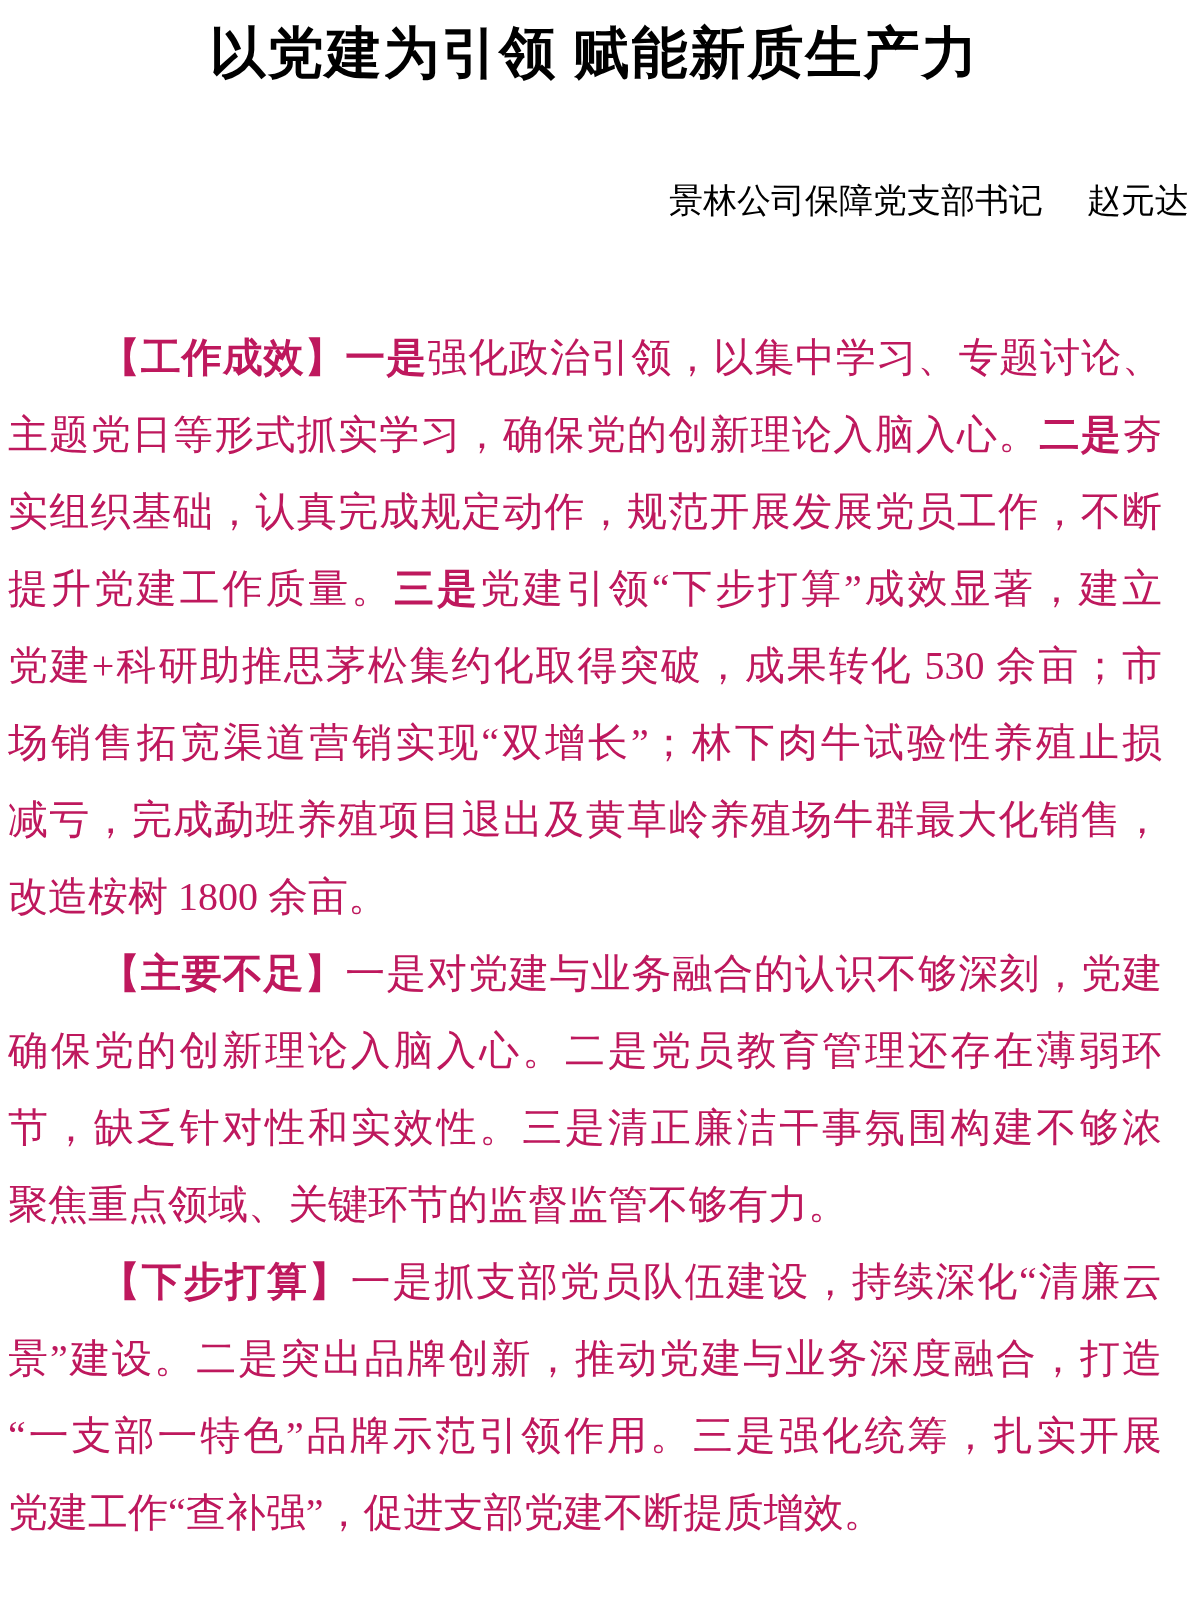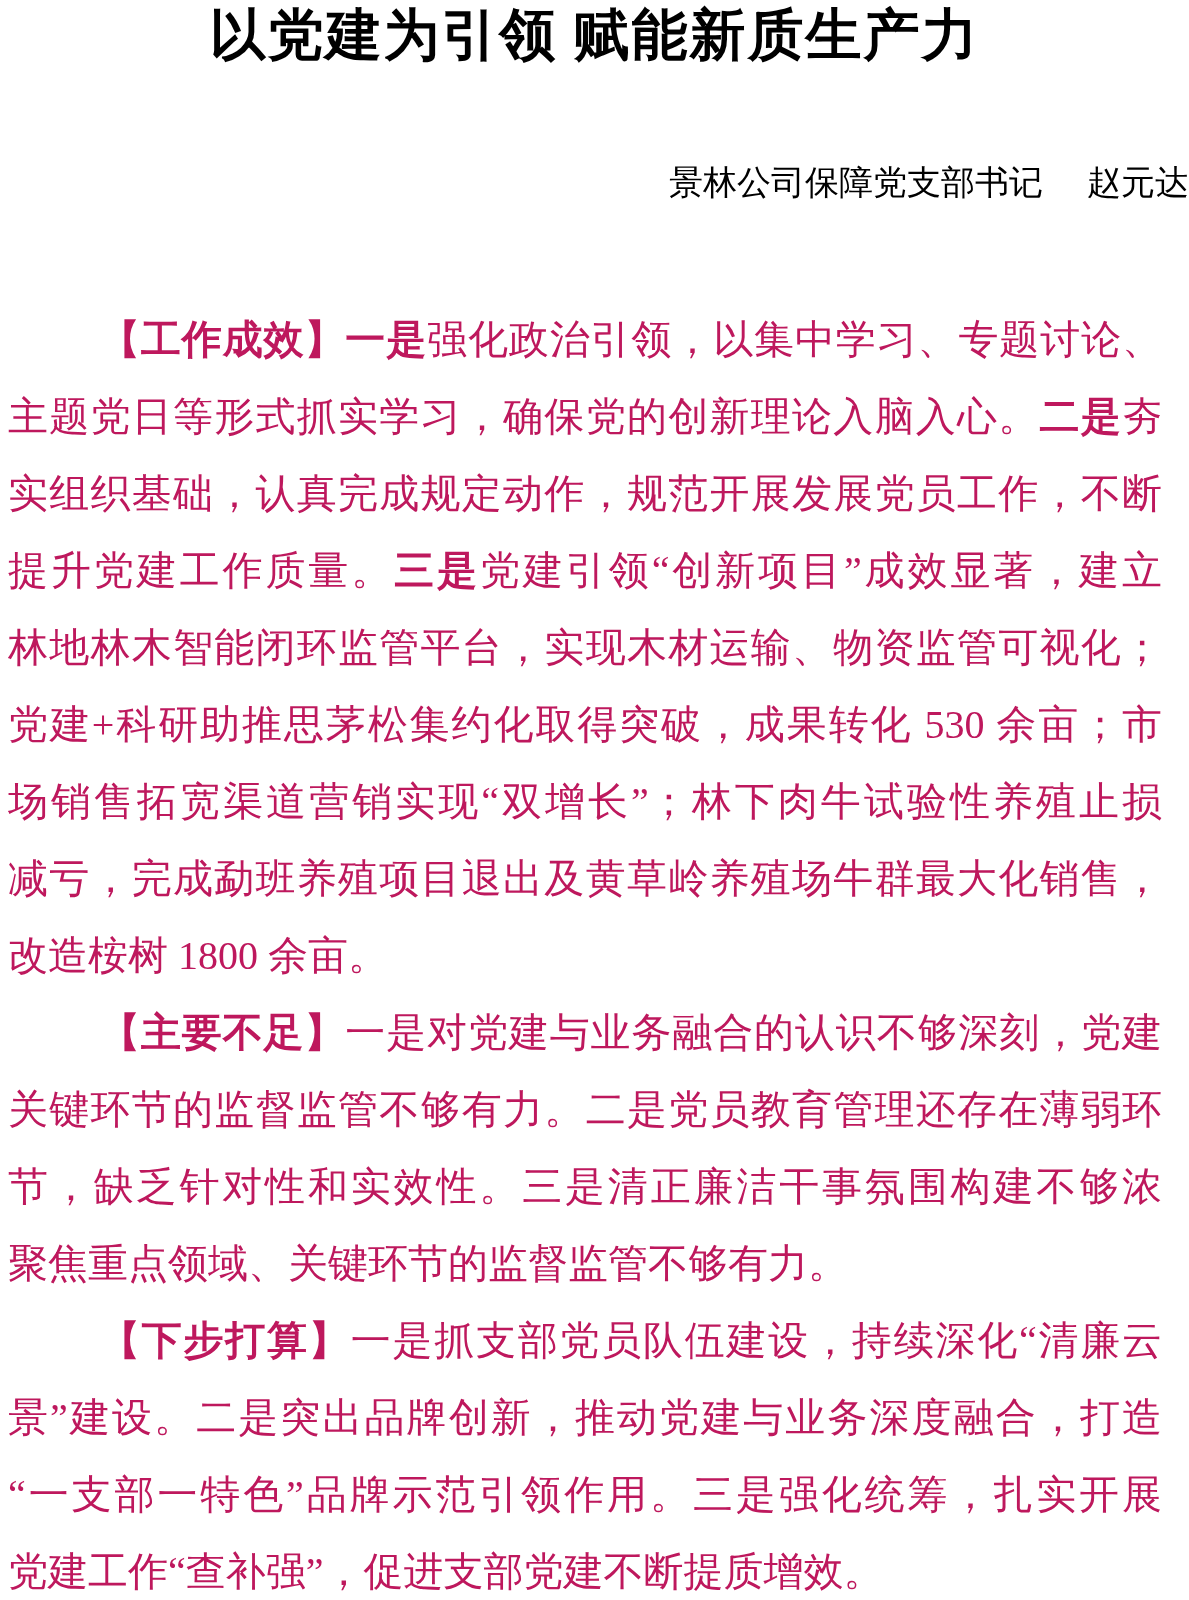--- a/index.html
+++ b/index.html
@@ -12,21 +12,21 @@
     height: 1600px;
     overflow: hidden;
     position: relative;
     color: #000000;
   }
   .doc {
     width: 100%;
     height: 100%;
   }
   .title {
-    margin-top: 0;
+    margin-top: 18px;
     text-align: center;
     font-family: "Liberation Serif", serif;
     font-weight: 700;
     font-size: 56px;
     line-height: 70px;
     letter-spacing: 2px;
     color: #000000;
   }
   .byline {
     margin-top: 88px;
@@ -73,28 +73,27 @@
   <div class="title">以党建为引领 赋能新质生产力</div>
 
   <div class="byline">
     <span class="role">景林公司保障党支部书记</span><span class="name">赵元达</span>
   </div>
 
   <div class="content">
       <div class="line firstline"><span class="run-bold">【工作成效】</span><span class="run-bold">一是</span><span>强化政治引领，以集中学习、专题讨论、</span></div>
       <div class="line"><span>主题党日等形式抓实学习，确保党的创新理论入脑入心。</span><span class="run-bold">二是</span><span>夯</span></div>
       <div class="line"><span>实组织基础，认真完成规定动作，规范开展发展党员工作，不断</span></div>
-      <div class="line"><span>提升党建工作质量。</span><span class="run-bold">三是</span><span>党建引领“创新项目”成效显著，建立</span></div>
-      <div class="line"><span>林地林木智能闭环监管平台，实现木材运输、物资监管可视化；</span></div>
+      <div class="line"><span>提升党建工作质量。</span><span class="run-bold">三是</span><span>党建引领“下步打算”成效显著，建立</span></div>
       <div class="line"><span>党建+科研助推思茅松集约化取得突破，成果转化 530 余亩；市</span></div>
       <div class="line"><span>场销售拓宽渠道营销实现“双增长”；林下肉牛试验性养殖止损</span></div>
       <div class="line"><span>减亏，完成勐班养殖项目退出及黄草岭养殖场牛群最大化销售，</span></div>
       <div class="line lastline"><span>改造桉树 1800 余亩。</span></div>
       <div class="line firstline"><span class="run-bold">【主要不足】</span><span>一是对党建与业务融合的认识不够深刻，党建</span></div>
-      <div class="line"><span>关键环节的监督监管不够有力。二是党员教育管理还存在薄弱环</span></div>
+      <div class="line"><span>确保党的创新理论入脑入心。二是党员教育管理还存在薄弱环</span></div>
       <div class="line"><span>节，缺乏针对性和实效性。三是清正廉洁干事氛围构建不够浓厚，</span></div>
       <div class="line lastline"><span>聚焦重点领域、关键环节的监督监管不够有力。</span></div>
       <div class="line firstline"><span class="run-bold">【下步打算】</span><span>一是抓支部党员队伍建设，持续深化“清廉云</span></div>
       <div class="line"><span>景”建设。二是突出品牌创新，推动党建与业务深度融合，打造</span></div>
       <div class="line"><span>“一支部一特色”品牌示范引领作用。三是强化统筹，扎实开展</span></div>
       <div class="line lastline"><span>党建工作“查补强”，促进支部党建不断提质增效。</span></div>
     </div>
 </div>
 
 </body></html>

